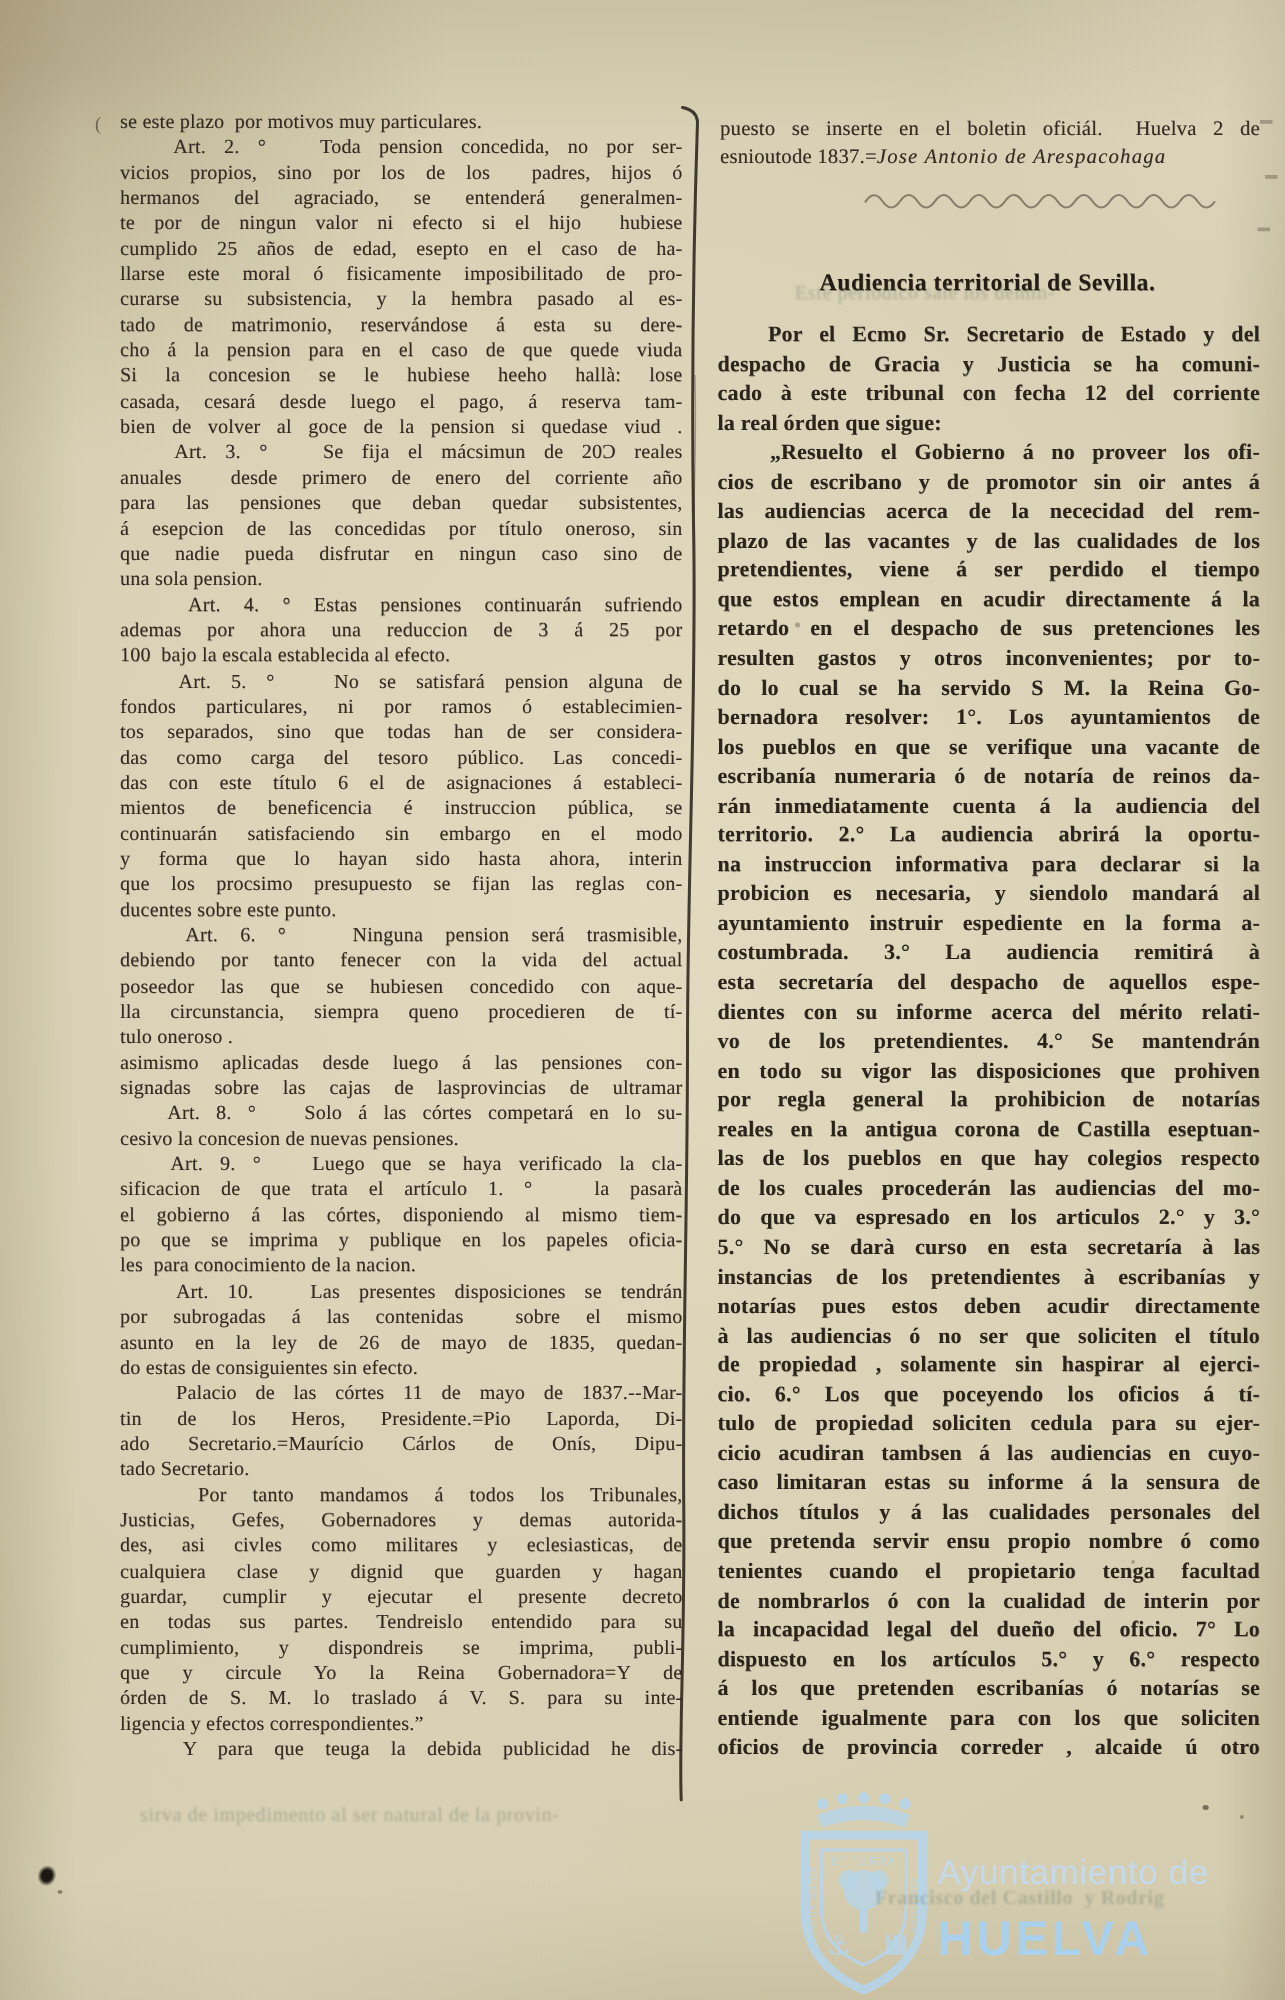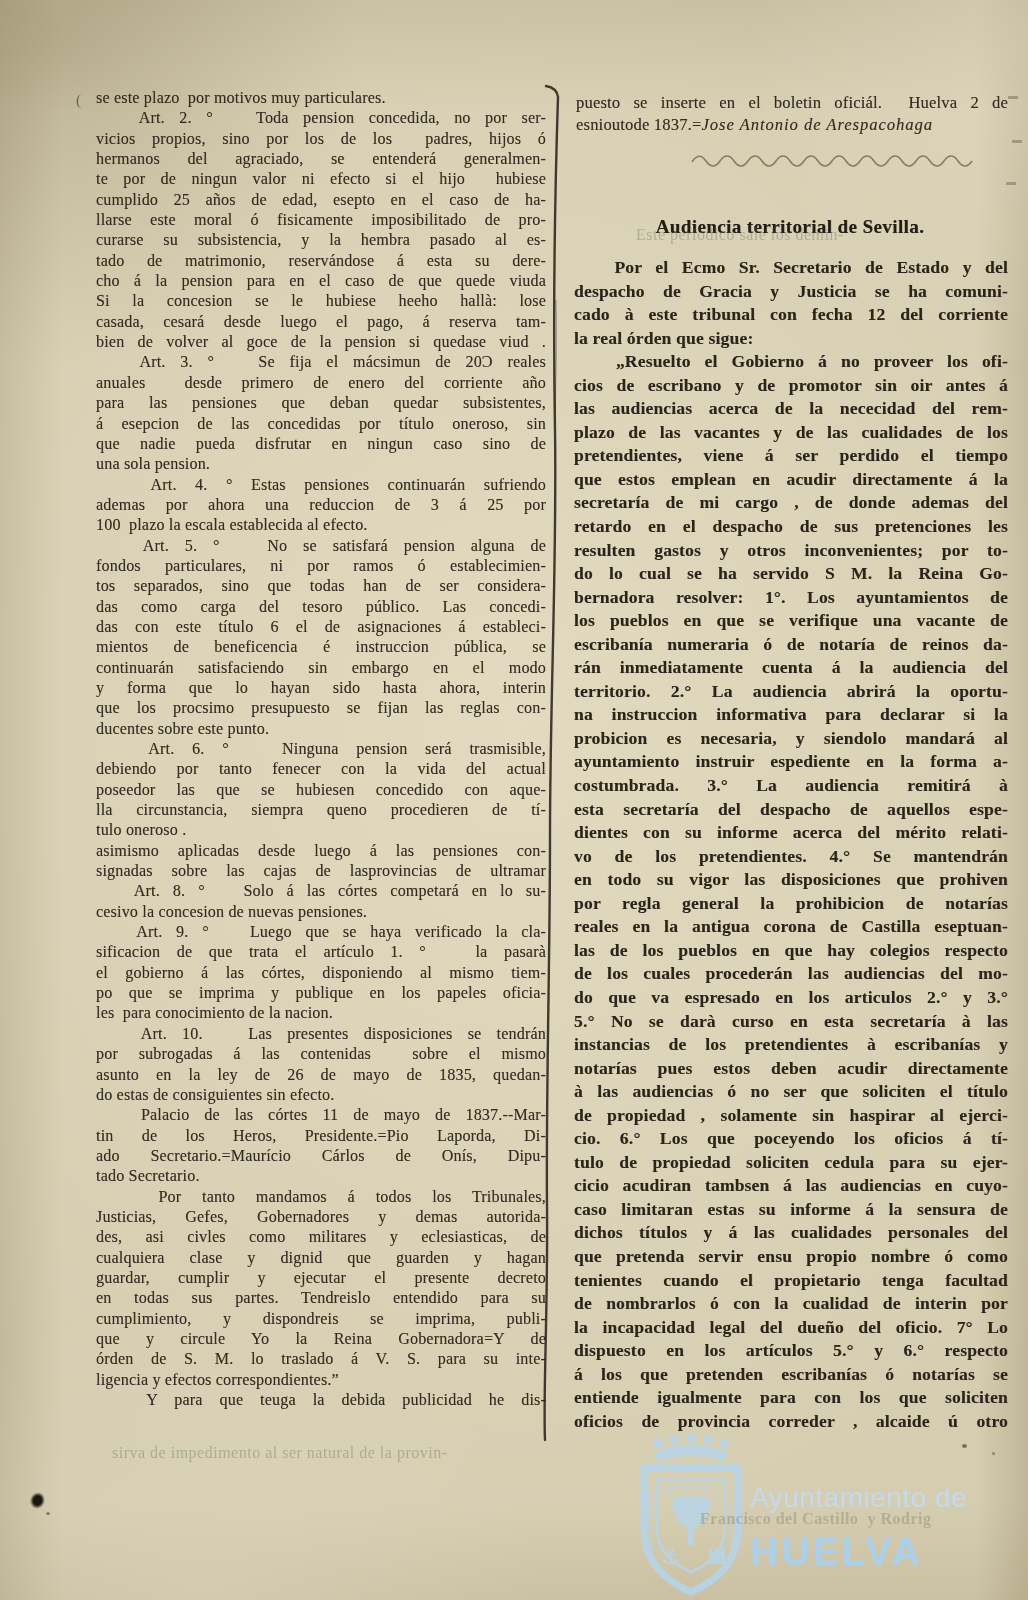--- a/index.html
+++ b/index.html
@@ -98,21 +98,21 @@
       <div class="line">casada, cesará desde luego el pago, á reserva tam-</div>
       <div class="line">bien de volver al goce de la pension si quedase viud .</div>
       <div class="line">   Art. 3. °   Se fija el mácsimun de 20Ɔ reales</div>
       <div class="line">anuales  desde primero de enero del corriente año</div>
       <div class="line">para las pensiones que deban quedar subsistentes,</div>
       <div class="line">á esepcion de las concedidas por título oneroso, sin</div>
       <div class="line">que nadie pueda disfrutar en ningun caso sino de</div>
       <div class="line pend">una sola pension.</div>
       <div class="line">   Art. 4. ° Estas pensiones continuarán sufriendo</div>
       <div class="line">ademas por ahora una reduccion de 3 á 25 por</div>
-      <div class="line pend">100  plazo la escala establecida al efecto.</div>
+      <div class="line pend">100  bajo la escala establecida al efecto.</div>
       <div class="line">   Art. 5. °   No se satisfará pension alguna de</div>
       <div class="line">fondos particulares, ni por ramos ó establecimien-</div>
       <div class="line">tos separados, sino que todas han de ser considera-</div>
       <div class="line">das como carga del tesoro público. Las concedi-</div>
       <div class="line">das con este título 6 el de asignaciones á estableci-</div>
       <div class="line">mientos de beneficencia é instruccion pública, se</div>
       <div class="line">continuarán satisfaciendo sin embargo en el modo</div>
       <div class="line">y forma que lo hayan sido hasta ahora, interin</div>
       <div class="line">que los procsimo presupuesto se fijan las reglas con-</div>
       <div class="line pend">ducentes sobre este punto.</div>
@@ -164,21 +164,20 @@
         <div class="line">   Por el Ecmo Sr. Secretario de Estado y del</div>
         <div class="line">despacho de Gracia y Justicia se ha comuni-</div>
         <div class="line">cado à este tribunal con fecha 12 del corriente</div>
         <div class="line pend">la real órden que sigue:</div>
         <div class="line">   „Resuelto el Gobierno á no proveer los ofi-</div>
         <div class="line">cios de escribano y de promotor sin oir antes á</div>
         <div class="line">las audiencias acerca de la nececidad del rem-</div>
         <div class="line">plazo de las vacantes y de las cualidades de los</div>
         <div class="line">pretendientes, viene á ser perdido el tiempo</div>
         <div class="line">que estos emplean en acudir directamente á la</div>
-        <div class="line">secretaría de mi cargo , de donde ademas del</div>
         <div class="line">retardo en el despacho de sus pretenciones les</div>
         <div class="line">resulten gastos y otros inconvenientes; por to-</div>
         <div class="line">do lo cual se ha servido S M. la Reina Go-</div>
         <div class="line">bernadora resolver: 1°. Los ayuntamientos de</div>
         <div class="line">los pueblos en que se verifique una vacante de</div>
         <div class="line">escribanía numeraria ó de notaría de reinos da-</div>
         <div class="line">rán inmediatamente cuenta á la audiencia del</div>
         <div class="line">territorio. 2.° La audiencia abrirá la oportu-</div>
         <div class="line">na instruccion informativa para declarar si la</div>
         <div class="line">probicion es necesaria, y siendolo mandará al</div>

